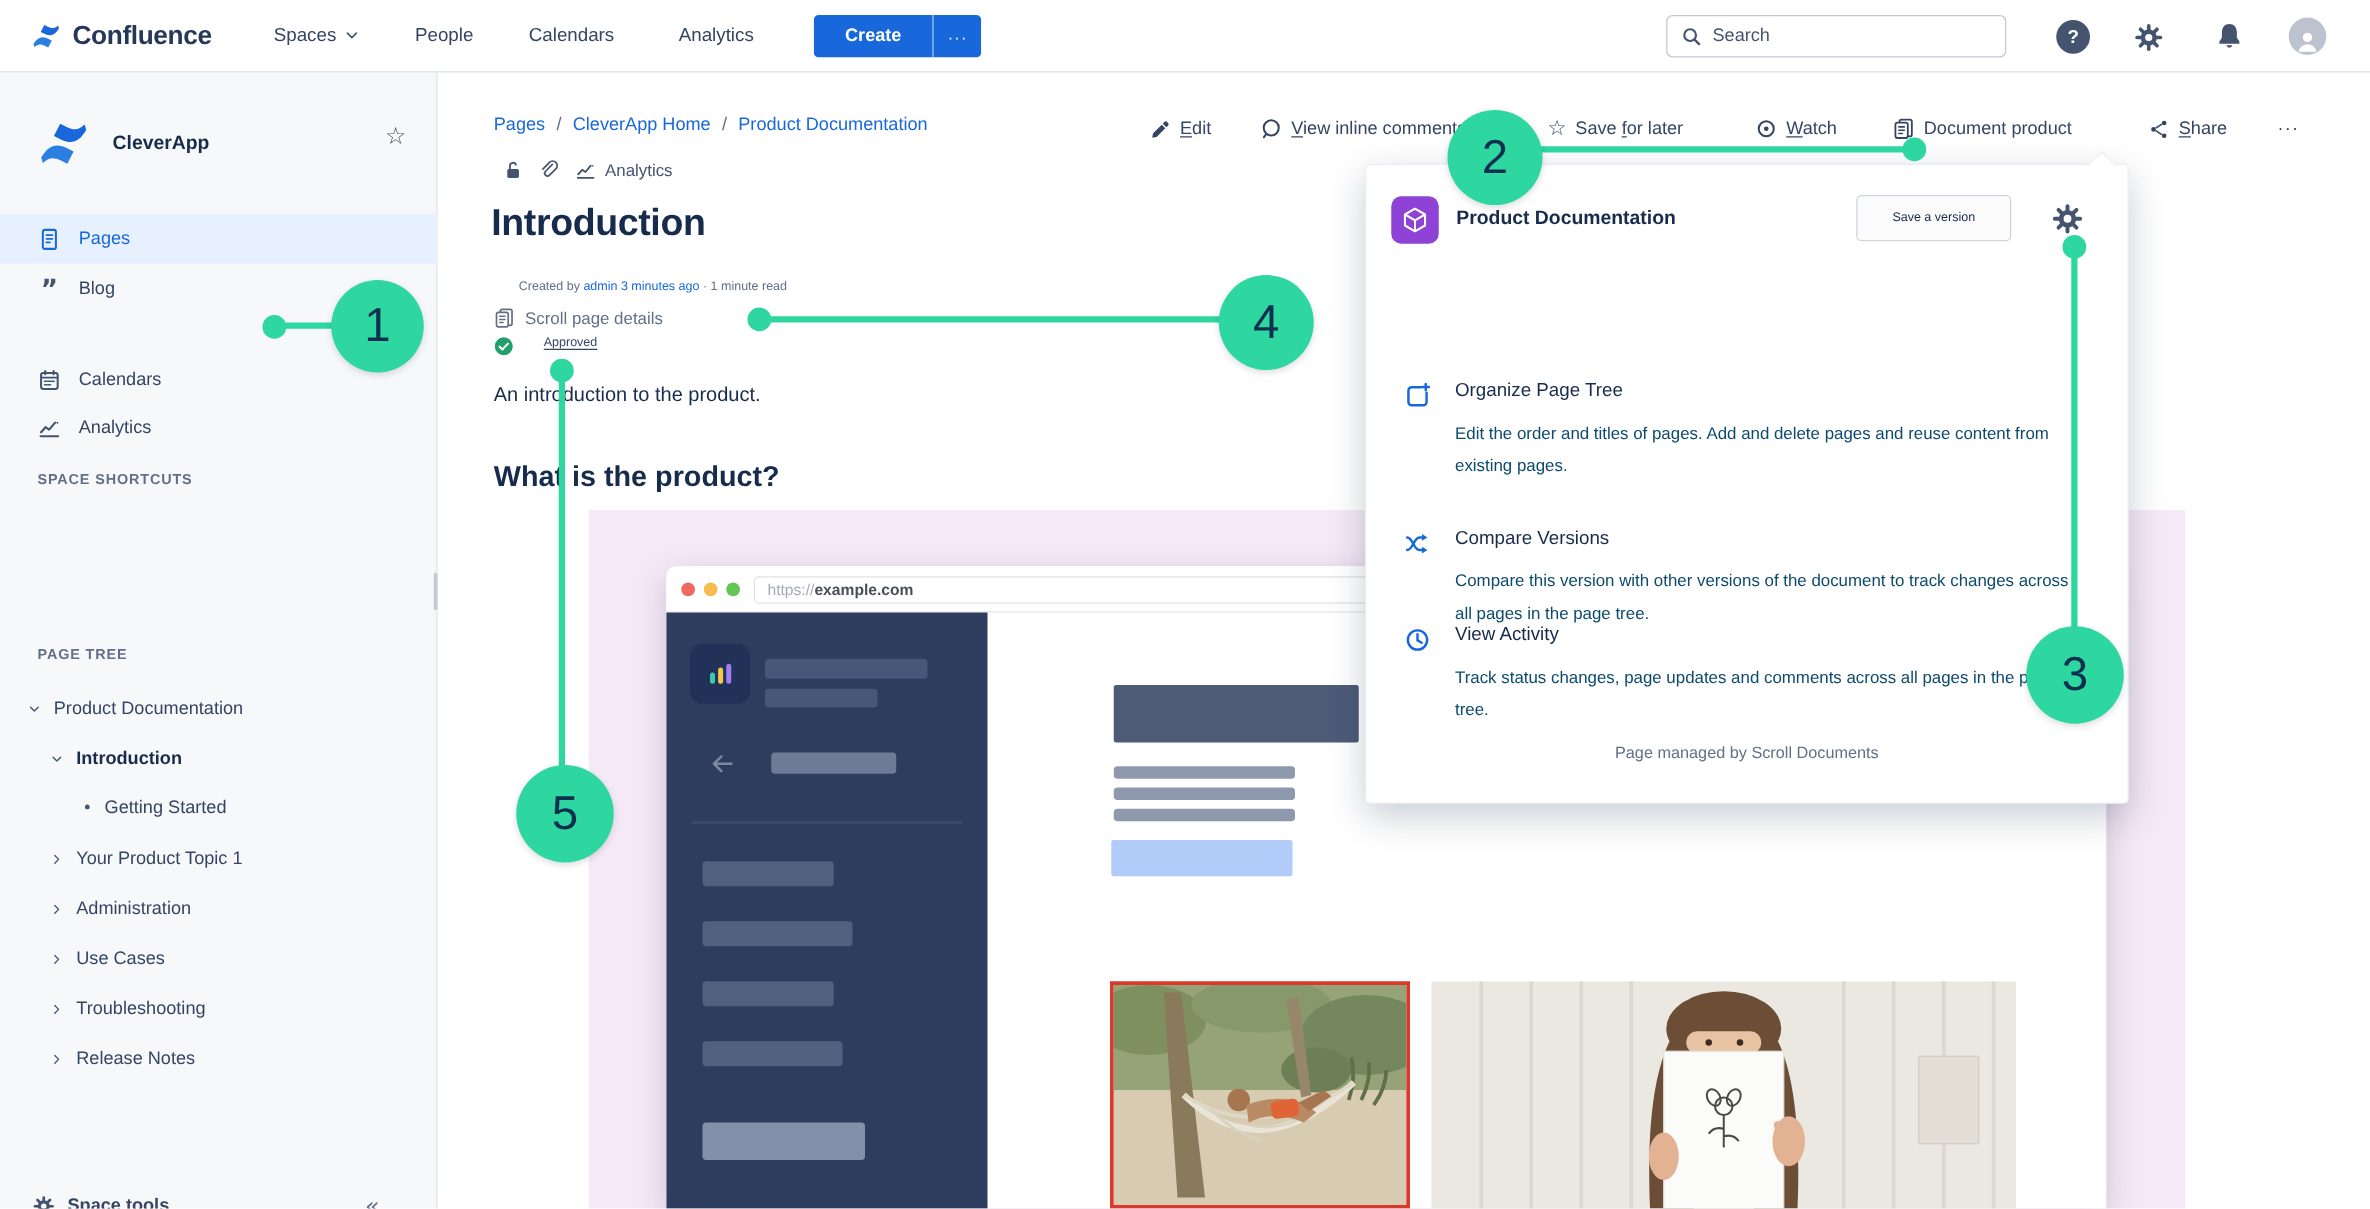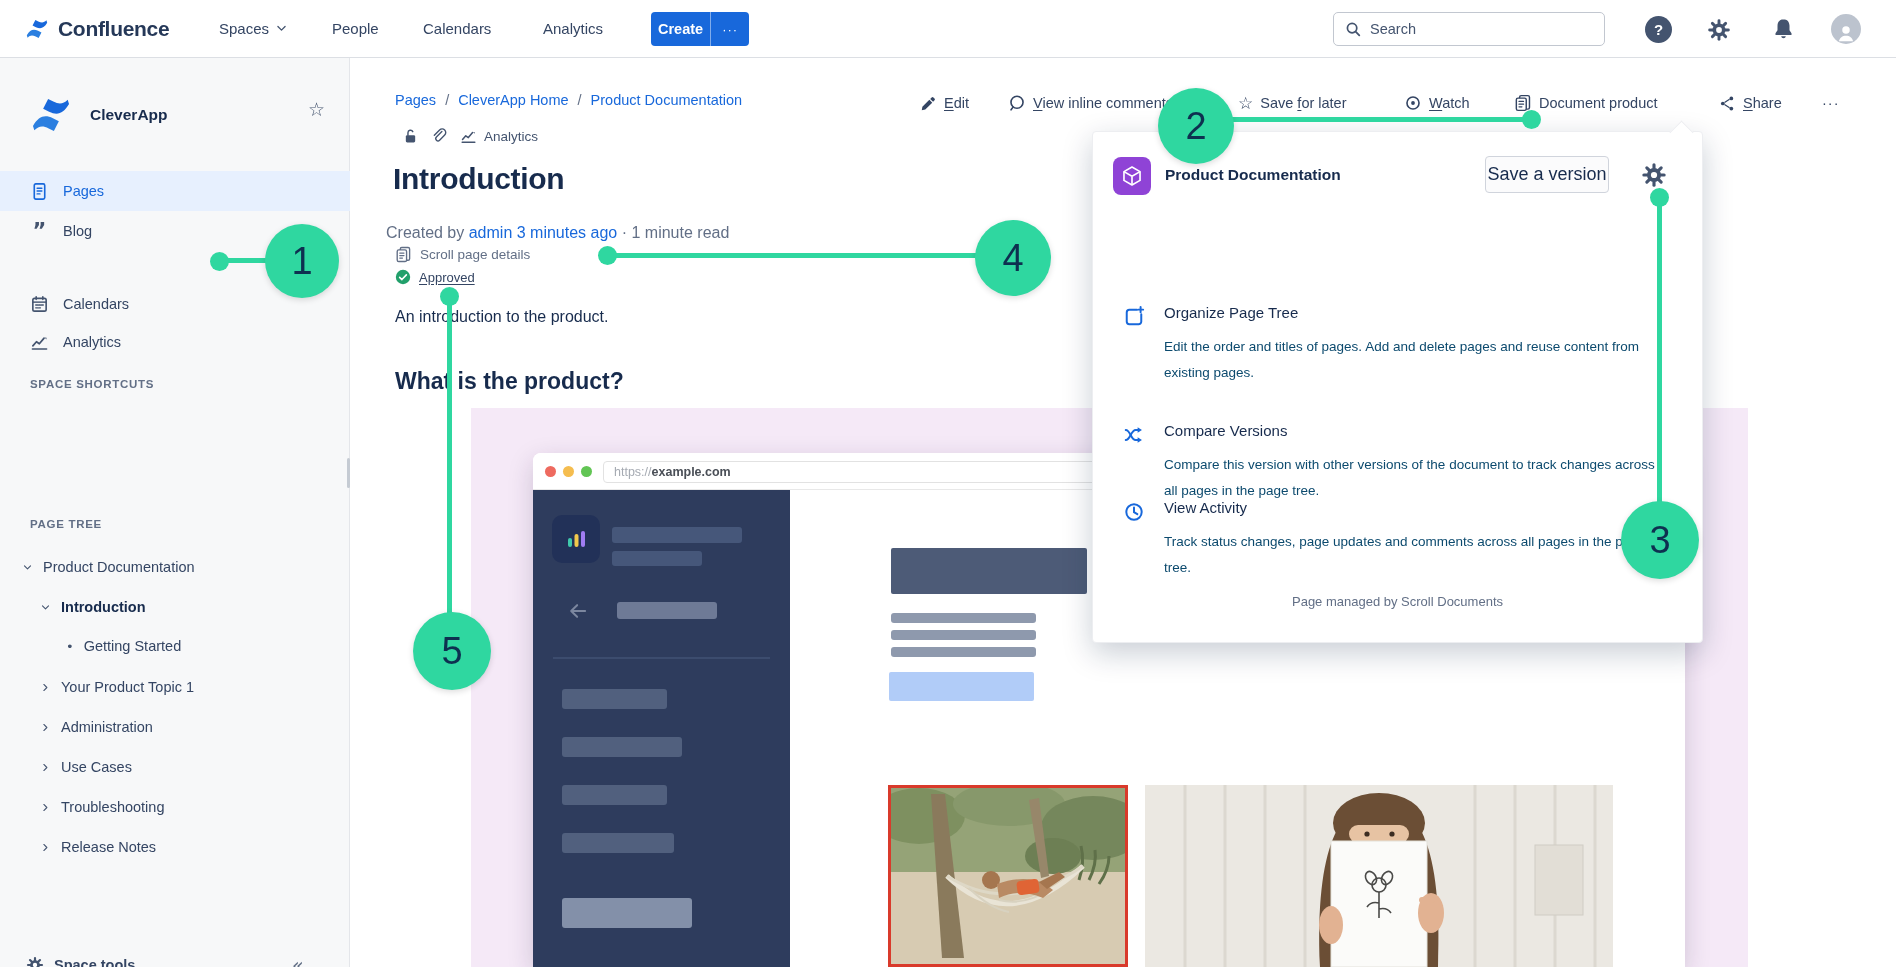--- a/index.html
+++ b/index.html
@@ -14,21 +14,21 @@
   .ic{display:inline-flex;align-items:center;justify-content:center;flex:0 0 auto}
   svg{display:block}
   .u{text-decoration:underline;text-underline-offset:2px}
 
   
   #topnav{position:absolute;left:0;top:0;width:1896px;height:58px;background:#fff;border-bottom:1px solid var(--border);z-index:30}
   .nav-item{position:absolute;top:0;height:57px;display:flex;align-items:center;gap:6px;font-size:15px;color:#344563;cursor:pointer}
   .brand{position:absolute;left:24px;top:0;height:57px;display:flex;align-items:center;gap:8px}
   .brand-name{font-size:21px;font-weight:700;color:#253858;letter-spacing:-.3px}
   .create-btn{position:absolute;left:651px;top:12px;height:34px;display:flex;border-radius:4px;overflow:hidden;cursor:pointer}
-  .create-main{background:var(--blue);color:#fff;font-size:14.5px;font-weight:700;display:flex;align-items:center;padding:0 7px}
+  .create-main{background:var(--blue);color:#fff;font-size:14.5px;font-weight:700;display:flex;align-items:center;padding:0 25px}
   .create-split{background:var(--blue);color:#fff;border-left:1px solid rgba(255,255,255,.45);display:flex;align-items:center;padding:0 11px;font-size:13px;letter-spacing:1px}
   .search-wrap{position:absolute;left:1333px;top:12px;width:272px;height:34px;border:1.5px solid #C2C7D0;border-radius:5px;display:flex;align-items:center;padding:4px 10px;gap:8px;background:#fff}
   .search-input{border:none;outline:none;font-size:14.5px;color:var(--navy);width:200px;background:transparent}
   .search-input::placeholder{color:#44546F}
   .help-circle{position:absolute;left:1645px;top:16px;width:27px;height:27px;border-radius:50%;background:#44546F;color:#fff;font-size:15px;font-weight:700;display:flex;align-items:center;justify-content:center;cursor:pointer}
   .avatar{position:absolute;left:1831px;top:14px;width:30px;height:30px;border-radius:50%;background:#BCC3CE;overflow:hidden;display:flex;align-items:flex-end;justify-content:center;cursor:pointer}
 
   
   #sidebar{position:absolute;left:0;top:58px;width:350px;height:909px;background:var(--sidebg);border-right:1px solid #E4E6EA;z-index:20}
   .space-head{position:absolute;left:28px;top:34px;display:flex;align-items:center;gap:16px}
@@ -50,45 +50,45 @@
   .collapse-gly{position:absolute;left:292px;top:896px;font-family:"DejaVu Sans",sans-serif;font-size:19px;color:var(--gray);cursor:pointer}
 
   
   .crumb{position:absolute;left:395px;top:92px;display:flex;align-items:center;gap:9px;font-size:14.5px}
   .crumb a{color:var(--blue);text-decoration:none;cursor:pointer}
   .crumb .sep{color:var(--gray)}
   .act{position:absolute;top:90px;height:26px;display:flex;align-items:center;gap:7px;color:#344563;font-size:14.5px;cursor:pointer;z-index:5}
   .act .ic{color:#344563}
   .meta-row{position:absolute;left:402px;top:128px;display:flex;align-items:center;gap:12px;color:#44546F;font-size:13.5px}
   .page-title{position:absolute;left:393px;top:162px;font-size:30px;font-weight:700;color:var(--navy);letter-spacing:-.3px}
-  .byline{position:absolute;left:386px;top:224px;font-size:16px;color:var(--gray)}
+  .byline{position:absolute;left:415px;top:224px;font-size:10px;color:var(--gray)}
   .byline a{color:var(--blue);text-decoration:none;cursor:pointer}
   .scroll-row{position:absolute;left:395px;top:246px;display:flex;align-items:center;gap:8px;font-size:13.5px;color:var(--gray)}
-  .approved-row{position:absolute;left:395px;top:269px;display:flex;align-items:flex-end;gap:8px;font-size:13px}
+  .approved-row{position:absolute;left:395px;top:269px;display:flex;align-items:flex-start;gap:24px;font-size:10px}
   .approved-row a{color:#344563;cursor:pointer}
   .intro-p{position:absolute;left:395px;top:308px;font-size:16px;color:var(--navy)}
   .h2{position:absolute;left:395px;top:368px;font-size:23px;font-weight:700;color:var(--navy)}
 
   
   #pink{position:absolute;left:471px;top:408px;width:1277px;height:559px;background:#F5E9F7;z-index:1}
   #window{position:absolute;left:62px;top:45px;width:1152px;height:514px;background:#fff;border-radius:8px 8px 0 0;box-shadow:0 8px 26px rgba(40,20,60,.18);overflow:hidden}
   .win-bar{position:absolute;left:0;top:0;width:100%;height:37px;background:#fff;border-bottom:1px solid #E8E8E8}
   .tl{position:absolute;top:13px;width:11px;height:11px;border-radius:50%}
   .url-pill{position:absolute;left:70px;top:8px;width:1064px;height:22px;border:1px solid #E2E2E2;border-radius:4px;display:flex;align-items:center;padding:0 10px;font-size:12.5px}
   .win-side{position:absolute;left:0;top:37px;width:257px;height:477px;background:#2E3C5D}
   .wbar{position:absolute;border-radius:3px}
   .app-tile{position:absolute;left:19px;top:25px;width:48px;height:48px;border-radius:10px;background:#223158;display:flex;align-items:center;justify-content:center}
   .win-divider{position:absolute;left:20px;top:167px;width:217px;border-top:2px solid #3C4C6E}
 
   
   #popup{position:absolute;left:1092px;top:131px;width:611px;height:512px;background:#fff;border-radius:4px;border:1px solid #EDEEF1;box-shadow:0 10px 30px rgba(9,30,66,.22);z-index:25}
   .popup-caret{position:absolute;left:580px;top:-8px;width:17px;height:17px;background:#fff;transform:rotate(45deg);border-left:1px solid #EDEEF1;border-top:1px solid #EDEEF1}
   .ptile{position:absolute;left:20px;top:25px;width:38px;height:38px;border-radius:8px;display:flex;align-items:center;justify-content:center}
   .ptitle{position:absolute;left:72px;top:34px;font-size:15.5px;font-weight:700;color:var(--navy)}
-  .save-btn{position:absolute;left:392px;top:24px;width:124px;height:37px;background:#FBFBFC;border:1px solid #D0D4DC;border-radius:4px;font-size:18px;color:var(--navy);display:flex;align-items:center;justify-content:center;cursor:pointer}
+  .save-btn{position:absolute;left:392px;top:24px;width:124px;height:37px;background:#FBFBFC;border:1px solid #D0D4DC;border-radius:4px;font-size:10px;color:var(--navy);display:flex;align-items:center;justify-content:center;cursor:pointer}
   .popup-gear{position:absolute;left:548px;top:30px;color:#44546F;cursor:pointer}
   .ver-select{position:absolute;left:20px;top:88px;width:571px;height:46px;background:#F0F1F3;border-radius:4px;display:flex;align-items:center;padding:0 18px;font-size:14.5px;color:var(--navy);cursor:pointer}
   .ver-select .ic{margin-left:auto;color:#44546F}
   .pitem-ic{position:absolute;left:30px;color:var(--blue)}
   .pitem-t{position:absolute;left:71px;font-size:15px;font-weight:400;color:var(--navy);cursor:pointer}
   .pitem-d{position:absolute;left:71px;width:505px;font-size:13.5px;line-height:26px;color:#0c4a6e}
   .pfoot{position:absolute;left:0;top:462px;width:100%;text-align:center;font-size:13px;color:var(--gray)}
 
   
   .co-circle{position:absolute;border-radius:50%;background:var(--green);color:#0E3050;display:flex;align-items:center;justify-content:center;font-size:38px;z-index:40;box-shadow:0 2px 6px rgba(0,0,0,.14)}

